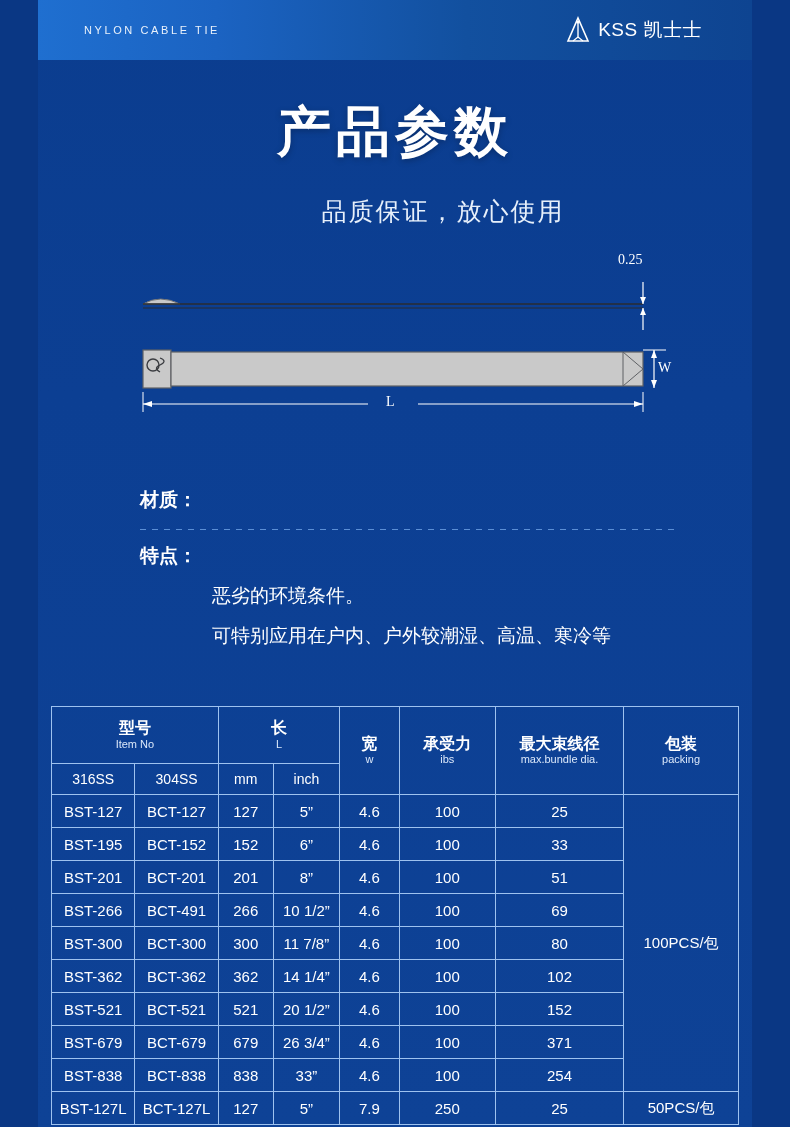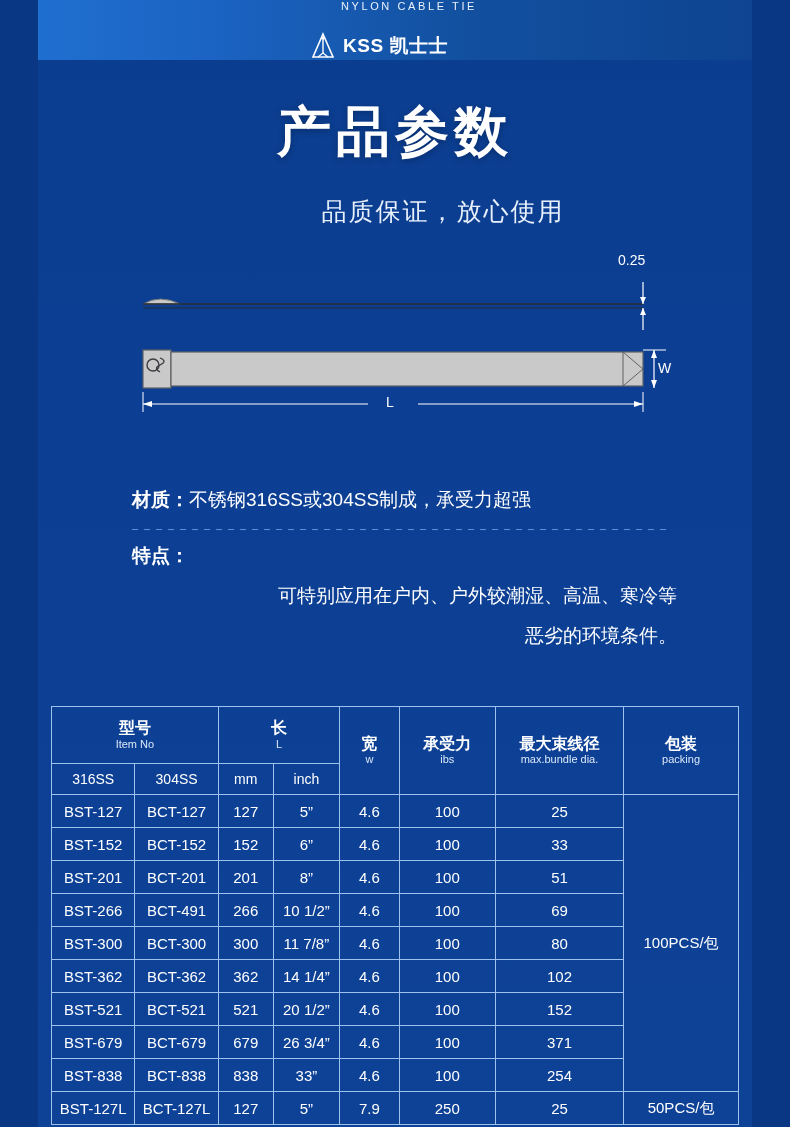--- a/index.html
+++ b/index.html
@@ -22,60 +22,60 @@
     background:#0a3784;
   }
   .rail-left{left:0;}
   .rail-right{right:0;}
 
   
   .header{
     position:absolute;left:38px;top:0;width:714px;height:60px;
     background:linear-gradient(90deg,#1f6fd0 0%,#1b63c2 25%,#12509f 60%,#0e4491 100%);
     display:flex;align-items:center;justify-content:space-between;
-    padding:0 18px;box-sizing:border-box;flex-direction:column;
+    padding:0 18px;box-sizing:border-box;
   }
   .header-left{
     font-size:11px;letter-spacing:2.6px;color:#e9f1fb;font-weight:400;
     padding-left:28px;
   }
   .brand{
     display:flex;align-items:center;gap:7px;padding-right:32px;
   }
   .brand-mark{
     width:26px;height:28px;position:relative;display:inline-block;
   }
   .brand-text{
-    font-size:19px;font-weight:bold;color:#ffffff;letter-spacing:0.5px;
+    font-size:19px;font-weight:normal;color:#ffffff;letter-spacing:0.5px;
   }
 
   
   .title{
     position:absolute;left:0;top:96px;width:790px;text-align:center;
     font-size:54px;font-weight:bold;letter-spacing:5px;
     font-family:"DejaVu Sans","Liberation Sans",sans-serif;
     color:#ffffff;
     text-shadow:0 2px 6px rgba(0,0,0,.25);
   }
   .subtitle{
     position:absolute;left:0;top:195px;width:790px;text-align:center;
     font-size:25px;letter-spacing:2px;color:#e7f0fb;font-weight:400;margin-left:48px;
   }
 
   
   .diagram{
     position:absolute;left:118px;top:252px;width:570px;height:175px;
   }
   .dim-label{
-    position:absolute;font-size:14px;color:#ffffff;font-family:Liberation Sans, sans-serif;
+    position:absolute;font-size:14px;color:#ffffff;font-family:Liberation Serif, serif;
   }
 
   
   .specs{
-    position:absolute;left:132px;top:480px;width:545px;text-align:right;
+    position:absolute;left:140px;top:480px;width:545px;
   }
   .spec-row{
     display:flex;align-items:flex-start;font-size:19px;line-height:40px;color:#ffffff;
   }
   .spec-key{font-weight:bold;white-space:nowrap;}
   .spec-val{font-weight:400;}
   .divider{
     margin:9px 0 6px 0;height:1px;width:538px;
     background:repeating-linear-gradient(90deg,#5b8fd6 0 6px,transparent 6px 12px);
   }
@@ -175,28 +175,27 @@
       <polygon points="525,152 516,149 516,155" fill="#ffffff"></polygon>
     </svg>
     <span class="dim-label" style="left:500px;top:0px;">0.25</span>
     <span class="dim-label" style="left:540px;top:108px;">W</span>
     <span class="dim-label" style="left:268px;top:142px;">L</span>
   </div>
 
   <div class="specs">
     <div class="spec-row">
       <span class="spec-key">材质：</span>
-      <span class="spec-val">不锈钢316SS或304SS制成，承受力超强</span>
     </div>
     <div class="divider"></div>
     <div class="spec-row">
       <span class="spec-key">特点：</span>
     </div>
+    <div class="spec-cont">恶劣的环境条件。</div>
     <div class="spec-cont">可特别应用在户内、户外较潮湿、高温、寒冷等</div>
-    <div class="spec-cont">恶劣的环境条件。</div>
   </div>
 
   <div class="table-wrap">
     <table>
       <thead>
         <tr class="hdr">
           <th class="h-main" colspan="2" style="height:56px">
             <span>型号</span>
             <span class="h-sub">Item No</span>
           </th>
@@ -233,21 +232,21 @@
           <td>BST-127</td>
           <td>BCT-127</td>
           <td>127</td>
           <td>5”</td>
           <td>4.6</td>
           <td>100</td>
           <td>25</td>
           <td class="pack-cell" rowspan="9">100PCS/包</td>
         </tr>
         <tr>
-          <td>BST-152</td>
+          <td>BST-195</td>
           <td>BCT-152</td>
           <td>152</td>
           <td>6”</td>
           <td>4.6</td>
           <td>100</td>
           <td>33</td>
         </tr>
         <tr>
           <td>BST-201</td>
           <td>BCT-201</td>

